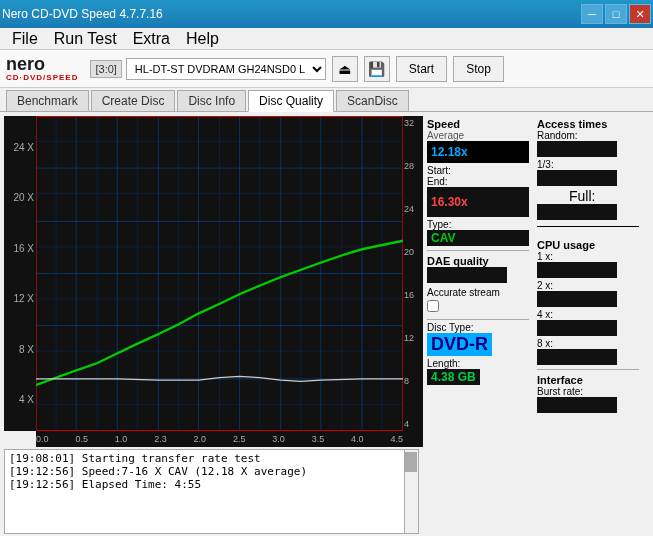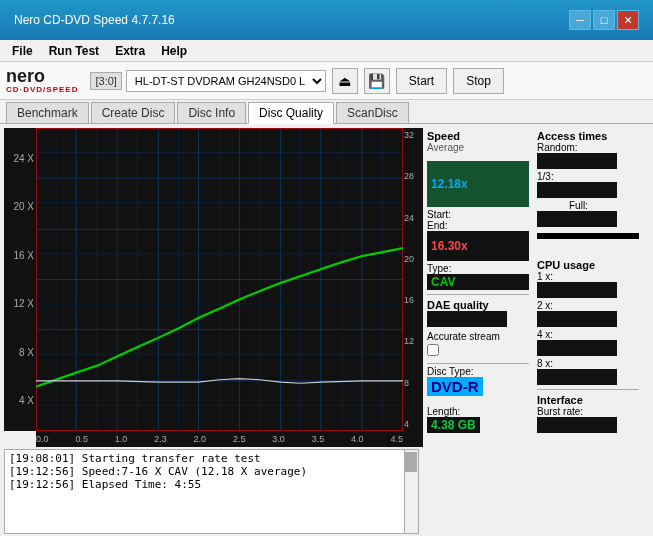--- a/index.html
+++ b/index.html
@@ -1,25 +1,25 @@
 <!DOCTYPE html>
 <html><head>
   <meta charset="utf-8">
   <style>
     * { margin: 0; padding: 0; box-sizing: border-box; }
     body { width: 653px; height: 536px; background: #f0f0f0; font-family: 'Segoe UI', Tahoma, Arial, sans-serif; font-size: 12px; overflow: hidden; }
 
     
     .title-bar {
       background: linear-gradient(to bottom, #2196c8, #1a7ab5);
-      height: 40px;
+      height: 28px;
       display: flex;
       align-items: center;
       justify-content: space-between;
-      padding: 0 14px;
+      padding: 0 2px;
       color: white;
     }
     .title-bar-controls { display: flex; gap: 2px; }
     .title-bar-btn {
       width: 22px; height: 20px;
       background: #4aa8d8;
       border: 1px solid #5bb8e8;
       color: white;
       font-size: 11px;
       display: flex; align-items: center; justify-content: center;
@@ -31,24 +31,23 @@
     .menu-bar {
       background: #f0f0f0;
       height: 22px;
       display: flex;
       align-items: center;
       padding: 0 4px;
       border-bottom: 1px solid #ccc;
     }
     .menu-item {
       padding: 2px 8px;
-      font-size: 12px;
+      font-size: 16px;
       cursor: pointer;
       color: #000;
-      font-weight: bold;
     }
 
     
     .toolbar {
       background: #f8f8f8;
       height: 38px;
       display: flex;
       align-items: center;
       padding: 0 6px;
       gap: 6px;
@@ -318,59 +317,59 @@
     </div>
 
     <div style="display:flex; flex-direction:column; width:230px;">
 
       <div style="display:flex; flex:1;">
 
         <div style="width:110px; padding:6px 4px 2px 4px; display:flex; flex-direction:column; gap:4px;">
           <div>
             <div style="font-weight:bold; font-size:11px;">Speed</div>
             <div style="font-size:10px; color:#555;">Average</div>
-            <div style="background:#14532d; color:#00aaff; font-weight:bold; font-size:12px; padding:16px 4px; margin-bottom:2px;margin-top:8px;">12.18x</div>
+            <div style="background:#000000; color:#00aaff; font-weight:bold; font-size:12px; padding:4px 4px; margin-bottom:2px;">12.18x</div>
             <div style="display:flex; gap:6px; font-size:10px;">
               <span>Start:</span>
             </div>
             <div style="font-size:10px;">End:</div>
             <div style="background:#111; color:#ff4444; font-weight:bold; font-size:12px; padding:8px 4px; margin-bottom:2px;">16.30x</div>
             <div style="font-size:10px;">Type:</div>
             <div style="background:#111; color:#00cc00; font-weight:bold; font-size:12px; padding:1px 4px;">CAV</div>
           </div>
 
           <div style="border-top:1px solid #aaa; padding-top:4px;">
             <div style="font-weight:bold; font-size:11px;">DAE quality</div>
             <div style="background:#111; height:16px; width:80px; margin-bottom:4px;"></div>
             <div style="font-size:10px;">Accurate stream</div>
             <div style="margin-top:2px;">
               <input type="checkbox" class="small-checkbox" style="">
             </div>
           </div>
 
           <div style="border-top:1px solid #aaa; padding-top:2px;">
             <div style="font-size:10px;">Disc Type:</div>
-            <div style="background:#00aaff; color:#000080; font-weight:bold; font-size:15px; padding:1px 4px; margin-bottom:10px; display:inline-block;">DVD-R</div>
+            <div style="background:#00aaff; color:#000080; font-weight:bold; font-size:18px; padding:1px 4px; margin-bottom:2px; display:inline-block;">DVD-R</div>
             <div style="font-size:10px;">Length:</div>
             <div style="background:#111; color:#00cc44; font-weight:bold; font-size:12px; padding:1px 4px; display:inline-block;">4.38 GB</div>
           </div>
         </div>
 
         <div style="width:110px; padding:6px 4px 2px 4px; display:flex; flex-direction:column; gap:2px;">
           <div>
             <div style="font-weight:bold; font-size:11px;">Access times</div>
             <div style="font-size:10px;">Random:</div>
             <div style="background:#111; height:16px; width:80px; margin-bottom:2px;"></div>
             <div style="font-size:10px;">1/3:</div>
             <div style="background:#111; height:16px; width:80px; margin-bottom:2px;"></div>
-            <div style="font-size:10px;padding-left:32px;">Full:</div>
+            <div style="font-size:14px;padding-left:32px;">Full:</div>
             <div style="background:#111; height:16px; width:80px; margin-bottom:4px;"></div>
           </div>
 
-          <div style="border-top:6px solid #000000; padding-top:20px;">
+          <div style="border-top:1px solid #000000; padding-top:12px;">
             <div style="font-weight:bold; font-size:11px;">CPU usage</div>
             <div style="font-size:10px;">1 x:</div>
             <div style="background:#111; height:16px; width:80px; margin-bottom:2px;"></div>
             <div style="font-size:10px;">2 x:</div>
             <div style="background:#111; height:16px; width:80px; margin-bottom:2px;"></div>
             <div style="font-size:10px;">4 x:</div>
             <div style="background:#111; height:16px; width:80px; margin-bottom:2px;"></div>
             <div style="font-size:10px;">8 x:</div>
             <div style="background:#111; height:16px; width:80px; margin-bottom:2px;"></div>
           </div>

